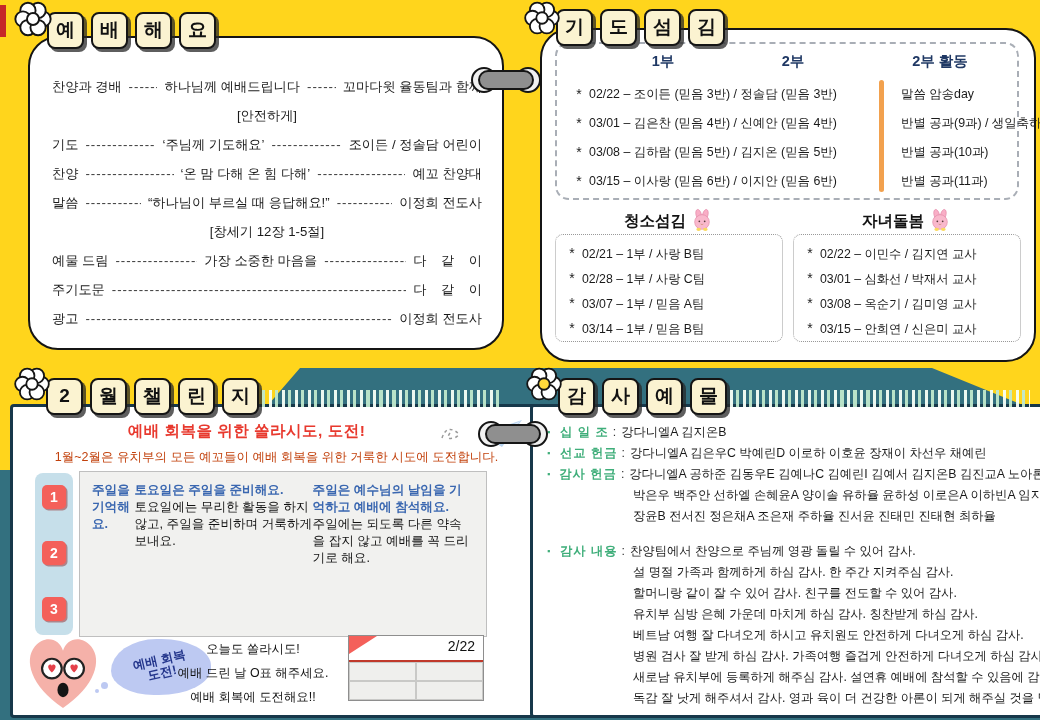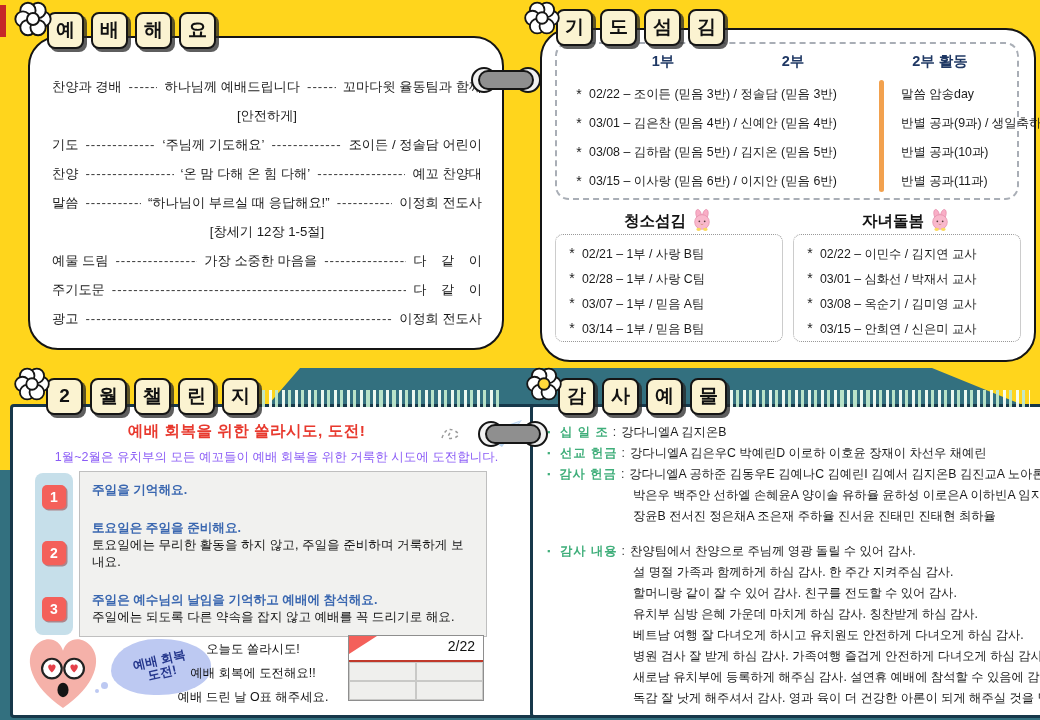--- a/index.html
+++ b/index.html
@@ -44,27 +44,27 @@
   .subtitle-row{display:flex;justify-content:center;align-items:flex-end;gap:4px;height:26px;}
   .subtitle{font-weight:800;font-size:15.5px;color:#111;}
   .dotted-box{margin-top:2px;border:1.6px dotted #999;border-radius:8px;height:108px;
     padding:6px 6px 4px 6px;box-sizing:border-box;}
   .drow{height:25px;line-height:25px;font-size:12.3px;white-space:nowrap;overflow:hidden;}
 
   
   .ch-title{position:absolute;left:0;right:60px;top:14px;text-align:center;color:#E8392E;
     font-weight:800;font-size:15.5px;letter-spacing:.5px;}
   .plane{position:absolute;right:14px;top:8px;}
-  .ch-sub{position:absolute;left:0;right:0;top:42px;text-align:center;font-size:12.5px;color:#8b5cf6;}
+  .ch-sub{position:absolute;left:0;right:0;top:42px;text-align:center;font-size:12.5px;color:#c2410c;}
   .num-strip{position:absolute;left:22px;top:66px;width:38px;height:162px;background:#C6DFEA;border-radius:8px;}
   .numsq{position:absolute;left:7px;width:24px;height:24px;background:#F4605A;color:#fff;font-weight:800;
     font-size:14px;line-height:24px;text-align:center;border-radius:5px;box-shadow:1.5px 1.5px 0 rgba(150,40,40,.5);}
   .items-box{position:absolute;left:66px;top:64px;width:408px;height:166px;background:#F1F1EF;
     border:1.5px solid #BFBFBF;box-sizing:border-box;padding:10px 12px;
-    display:flex;flex-direction:column;justify-content:space-between;}
+    display:flex;flex-direction:row;justify-content:space-between;}
   .item-title{color:#3A67B0;font-weight:700;font-size:12.6px;line-height:17px;}
   .item-body{color:#111;font-size:12.6px;line-height:17px;}
   .heart-wrap{position:absolute;left:6px;top:224px;}
   .bubble{position:absolute;left:98px;top:232px;width:100px;height:56px;background:#BDC9F2;
     border-radius:48% 52% 55% 45%/60% 50% 50% 45%;display:flex;align-items:center;justify-content:center;}
   .bubble-text{transform:rotate(-13deg);color:#24368C;font-weight:800;font-size:12.5px;line-height:13px;text-align:center;}
   .bdot{position:absolute;background:#BDC9F2;border-radius:50%;}
   .bdot1{width:7px;height:7px;left:-10px;bottom:6px;}
   .bdot2{width:4px;height:4px;left:-16px;bottom:2px;}
   .ch-foot{position:absolute;left:160px;top:230px;width:160px;text-align:center;font-size:12.4px;line-height:24px;color:#111;}
@@ -334,22 +334,22 @@
     <div class="bubble">
       <span class="bdot bdot1"></span>
       <span class="bdot bdot2"></span>
       <div class="bubble-text">
         <div>예배 회복</div>
         <div>도전!</div>
       </div>
     </div>
     <div class="ch-foot">
       <div>오늘도 쏠라시도!</div>
+      <div>예배 드린 날 O표 해주세요.</div>
       <div>예배 회복에 도전해요!!</div>
-      <div>예배 드린 날 O표 해주세요.</div>
     </div>
     <div class="calendar">
       <div class="cal-head">
         <span class="cal-tri"></span>
         <span class="cal-date">2/22</span>
       </div>
       <div class="cal-body">
         <span class="cal-cell"></span>
         <span class="cal-cell"></span>
         <span class="cal-cell"></span>

